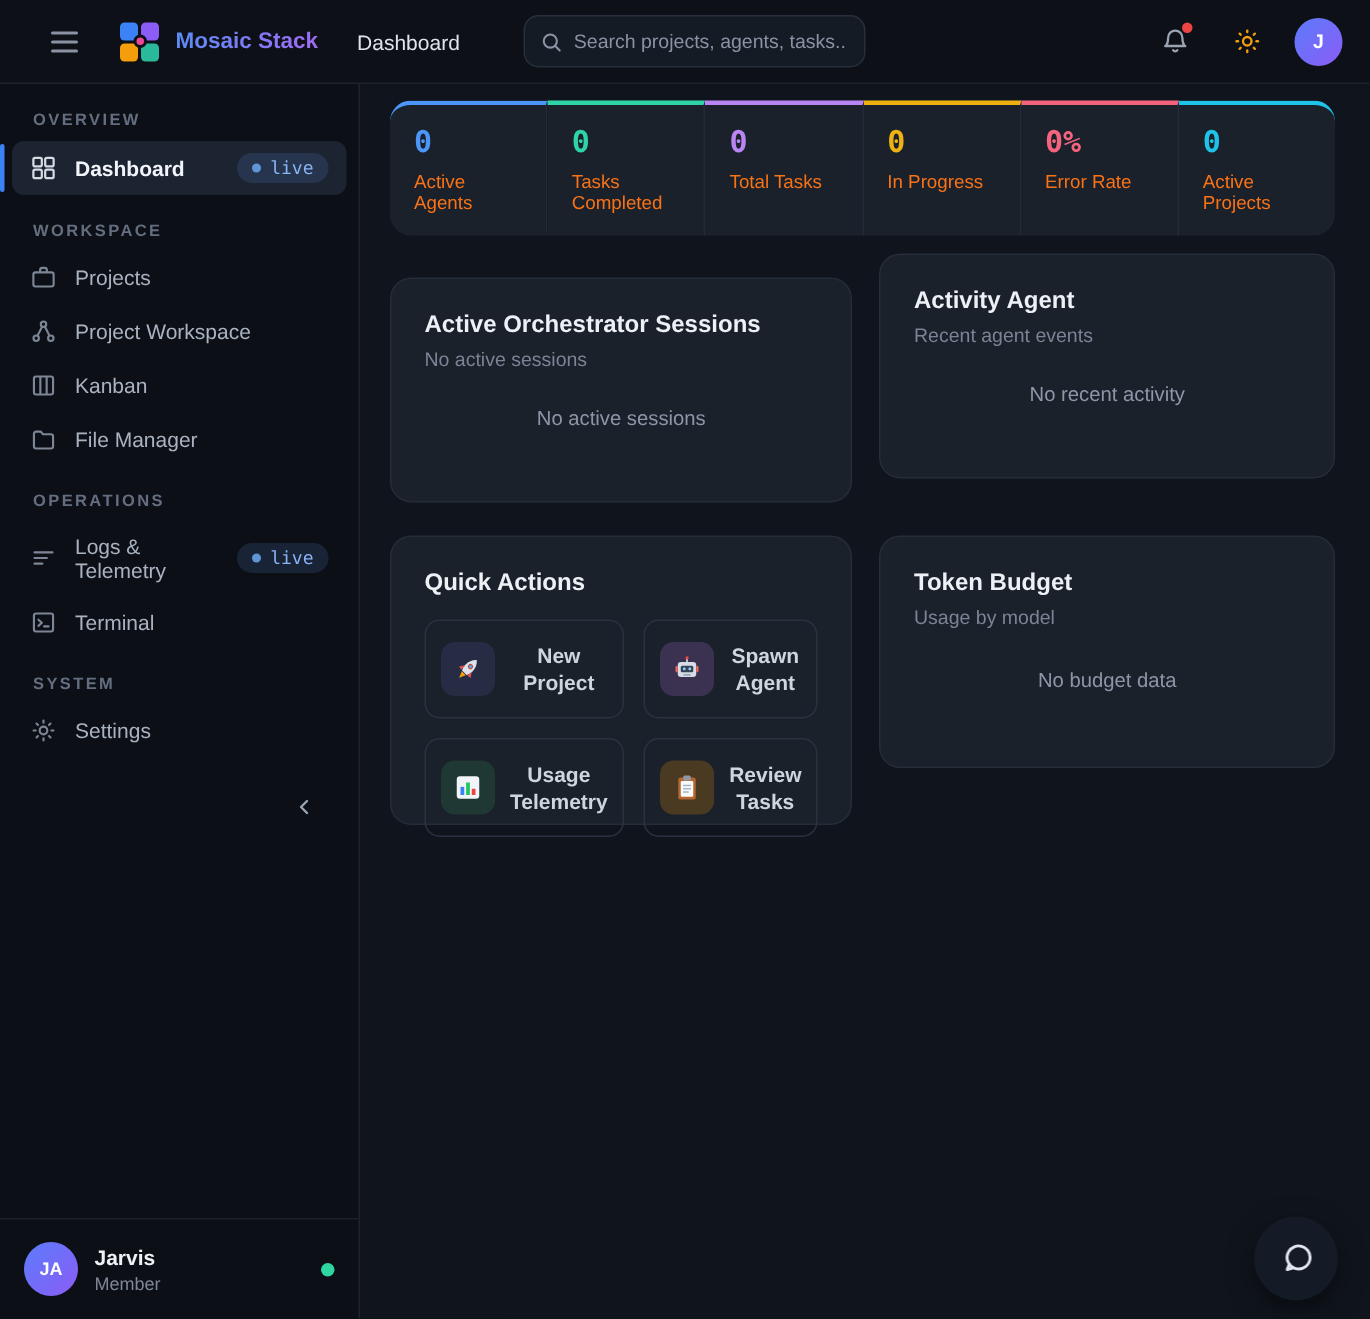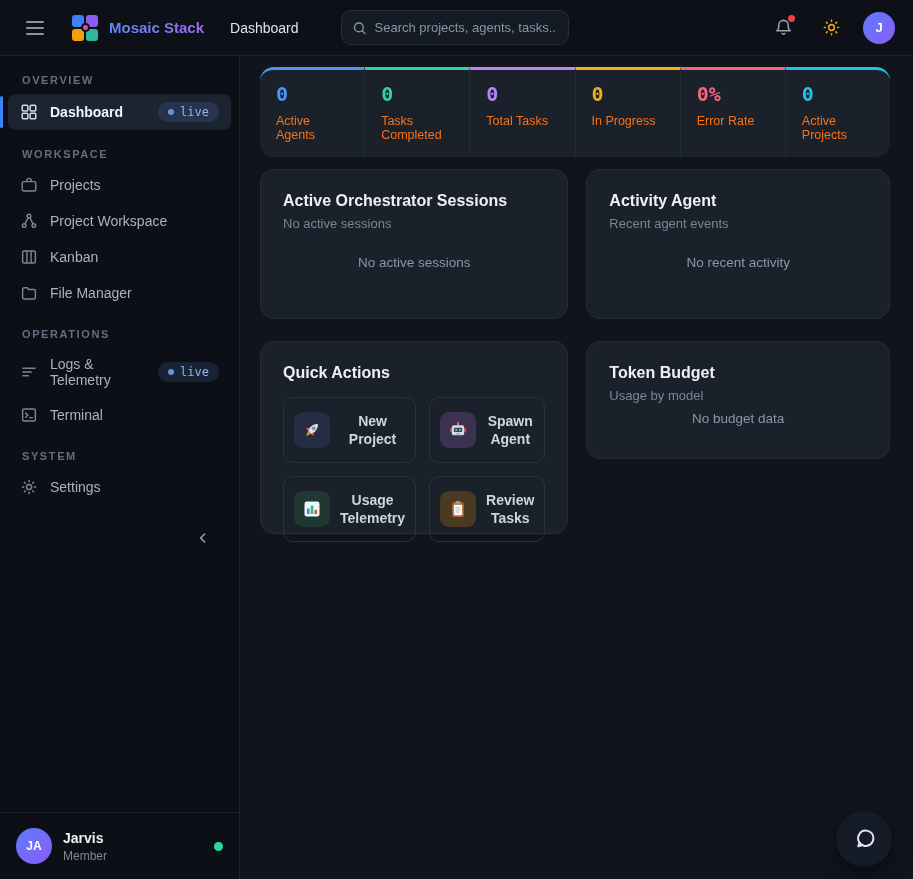--- a/index.html
+++ b/index.html
@@ -6,21 +6,21 @@
   html,body { width:913px; height:879px; overflow:hidden; }
   body {
     background:#0d1117;
     font-family:"Liberation Sans","DejaVu Sans",sans-serif;
     color:#e8ebf1;
   }
 
   
   header.topbar {
     height:56px; display:flex; align-items:center;
-    padding:0 18px 0 20px; border-bottom:1px solid #1c222e;
+    padding:0 18px 0 28px; border-bottom:1px solid #1c222e;
     background:#0d1117; position:relative; z-index:5;
   }
   .hamburger { background:none; border:none; cursor:pointer; color:#8a92a3;
     display:flex; flex-direction:column; gap:4px; padding:6px; }
   .hamburger span { width:18px; height:2px; background:currentColor; border-radius:2px; display:block; }
   .brand { display:flex; align-items:center; gap:11px; margin-left:22px; }
   .logo { width:26px; height:26px; display:grid; grid-template-columns:1fr 1fr; grid-template-rows:1fr 1fr; gap:2px; position:relative; }
   .logo i { border-radius:3px; }
   .logo .sq1{background:#3b82f6}.logo .sq2{background:#8b5cf6}.logo .sq3{background:#f59e0b}.logo .sq4{background:#2bb99b}
   .logo .dot { position:absolute; left:50%; top:50%; width:9px; height:9px; margin:-4.5px 0 0 -4.5px;
@@ -106,21 +106,21 @@
   .stat:last-child { border-radius:0 14px 14px 0; border-right:none; }
   .stat-value { font-family:"DejaVu Sans Mono","Liberation Mono",monospace; font-size:20px; font-weight:bold; line-height:1.15; }
   .stat-label { font-size:12.5px; color:#f97316; margin-top:8px; }
 
   .cards-grid { display:grid; grid-template-columns:297fr 318fr; gap:18px 18px; align-items:start; }
   .card {
     background:#1a212b; border:1px solid #252d39; border-radius:14px;
     padding:22px 22px 20px 22px; display:flex; flex-direction:column;
   }
   .card.h150 { height:150px; }
-  .card.h155 { height:118px; }
+  .card.h155 { height:155px; }
   .card.h193 { height:193px; }
   .card-title { font-size:16px; font-weight:bold; color:#edf0f5; }
   .card-sub { font-size:13px; color:#7b8496; margin-top:6px; }
   .card-empty { flex:1; display:flex; align-items:center; justify-content:center;
     font-size:13.5px; color:#8d96a8; padding-bottom:4px; }
 
   .qa-grid { display:grid; grid-template-columns:1fr 1fr; gap:13px; margin-top:15px; }
   .qa-btn {
     display:flex; align-items:center; justify-content:center; gap:10px;
     background:transparent; border:1px solid #2a3240; border-radius:10px;
@@ -342,21 +342,21 @@
         <div class="stat-value" style="color: rgb(244, 100, 126);">0%</div>
         <div class="stat-label">Error Rate</div>
       </div>
       <div class="stat" style="border-top-color: rgb(31, 195, 232);">
         <div class="stat-value" style="color: rgb(31, 195, 232);">0</div>
         <div class="stat-label">Active Projects</div>
       </div>
     </div>
 
     <div class="cards-grid">
-      <div class="card h150" style="margin-bottom:4px;">
+      <div class="card h150" style="margin-bottom:4px;margin-top:16px;">
         <div class="card-title">Active Orchestrator Sessions</div>
         <div class="card-sub">No active sessions</div>
         <div class="card-empty">No active sessions</div>
       </div>
 
       <div class="card h150" style="margin-bottom:4px;">
         <div class="card-title">Activity Agent</div>
         <div class="card-sub">Recent agent events</div>
         <div class="card-empty">No recent activity</div>
       </div>

